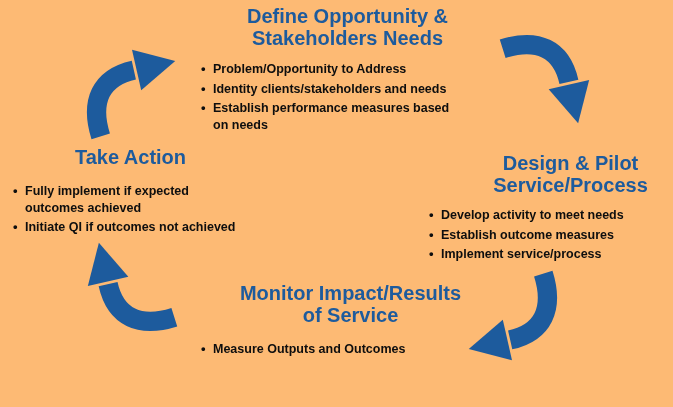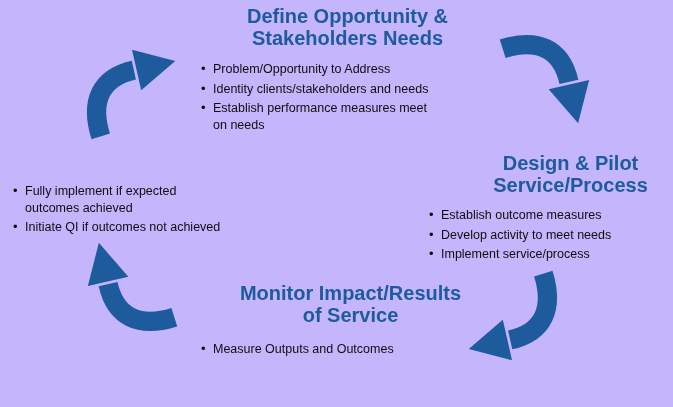--- a/index.html
+++ b/index.html
@@ -1,38 +1,38 @@
 <!DOCTYPE html>
 <html><head>
 <meta charset="utf-8">
 <style>
   html,body { margin:0; padding:0; background:#ffffff; }
   #canvas {
     position:relative;
     width:673px; height:407px;
-    background:#c4b5fd;
+    background:#fdba74;
     font-family:"Liberation Sans", sans-serif;
     overflow:hidden;
     --accent:#1d5b9d;
   }
   .stage-heading {
     position:absolute;
     color:var(--accent);
     font-size:20px;
     font-weight:bold;
     line-height:1.12;
     text-align:center;
     white-space:pre-line;
   }
   .bullets {
     position:absolute;
     margin:0; padding:0;
     list-style:none;
     font-size:12.5px;
-    font-weight:normal;
+    font-weight:bold;
     color:#0e0e0e;
   }
   .bullets li {
     position:relative;
     padding-left:13px;
     margin-bottom:3px;
     line-height:1.32;
     white-space:pre-line;
   }
   .bullets li::before {
@@ -70,38 +70,39 @@
 </head>
 <body>
 
 <div id="canvas" style="--accent: #1d5b9d;">
 
   <div id="heading-define" class="stage-heading">Define Opportunity &amp;
 Stakeholders Needs</div>
   <ul id="bullets-define" class="bullets">
     <li>Problem/Opportunity to Address</li>
     <li>Identity clients/stakeholders and needs</li>
-    <li>Establish performance measures meet
+    <li>Establish performance measures based
 on needs</li>
   </ul>
 
   <div id="heading-design" class="stage-heading">Design &amp; Pilot
 Service/Process</div>
   <ul id="bullets-design" class="bullets">
+    <li>Develop activity to meet needs</li>
     <li>Establish outcome measures</li>
-    <li>Develop activity to meet needs</li>
     <li>Implement service/process</li>
   </ul>
 
   <div id="heading-monitor" class="stage-heading">Monitor Impact/Results
 of Service</div>
   <ul id="bullets-monitor" class="bullets">
     <li>Measure Outputs and Outcomes</li>
   </ul>
 
+  <div id="heading-action" class="stage-heading">Take Action</div>
   <ul id="bullets-action" class="bullets">
     <li>Fully implement if expected
 outcomes achieved</li>
     <li>Initiate QI if outcomes not achieved</li>
   </ul>
 
   <div id="arrow-action-to-define" class="arrow">
     <svg viewBox="0 0 100 100" aria-hidden="true">
       <path d="M16,96 C4,58 16,32 52,24" stroke="currentColor" stroke-width="21" fill="none"></path>
       <polygon points="50,2 97,14 60,46" fill="currentColor"></polygon>

